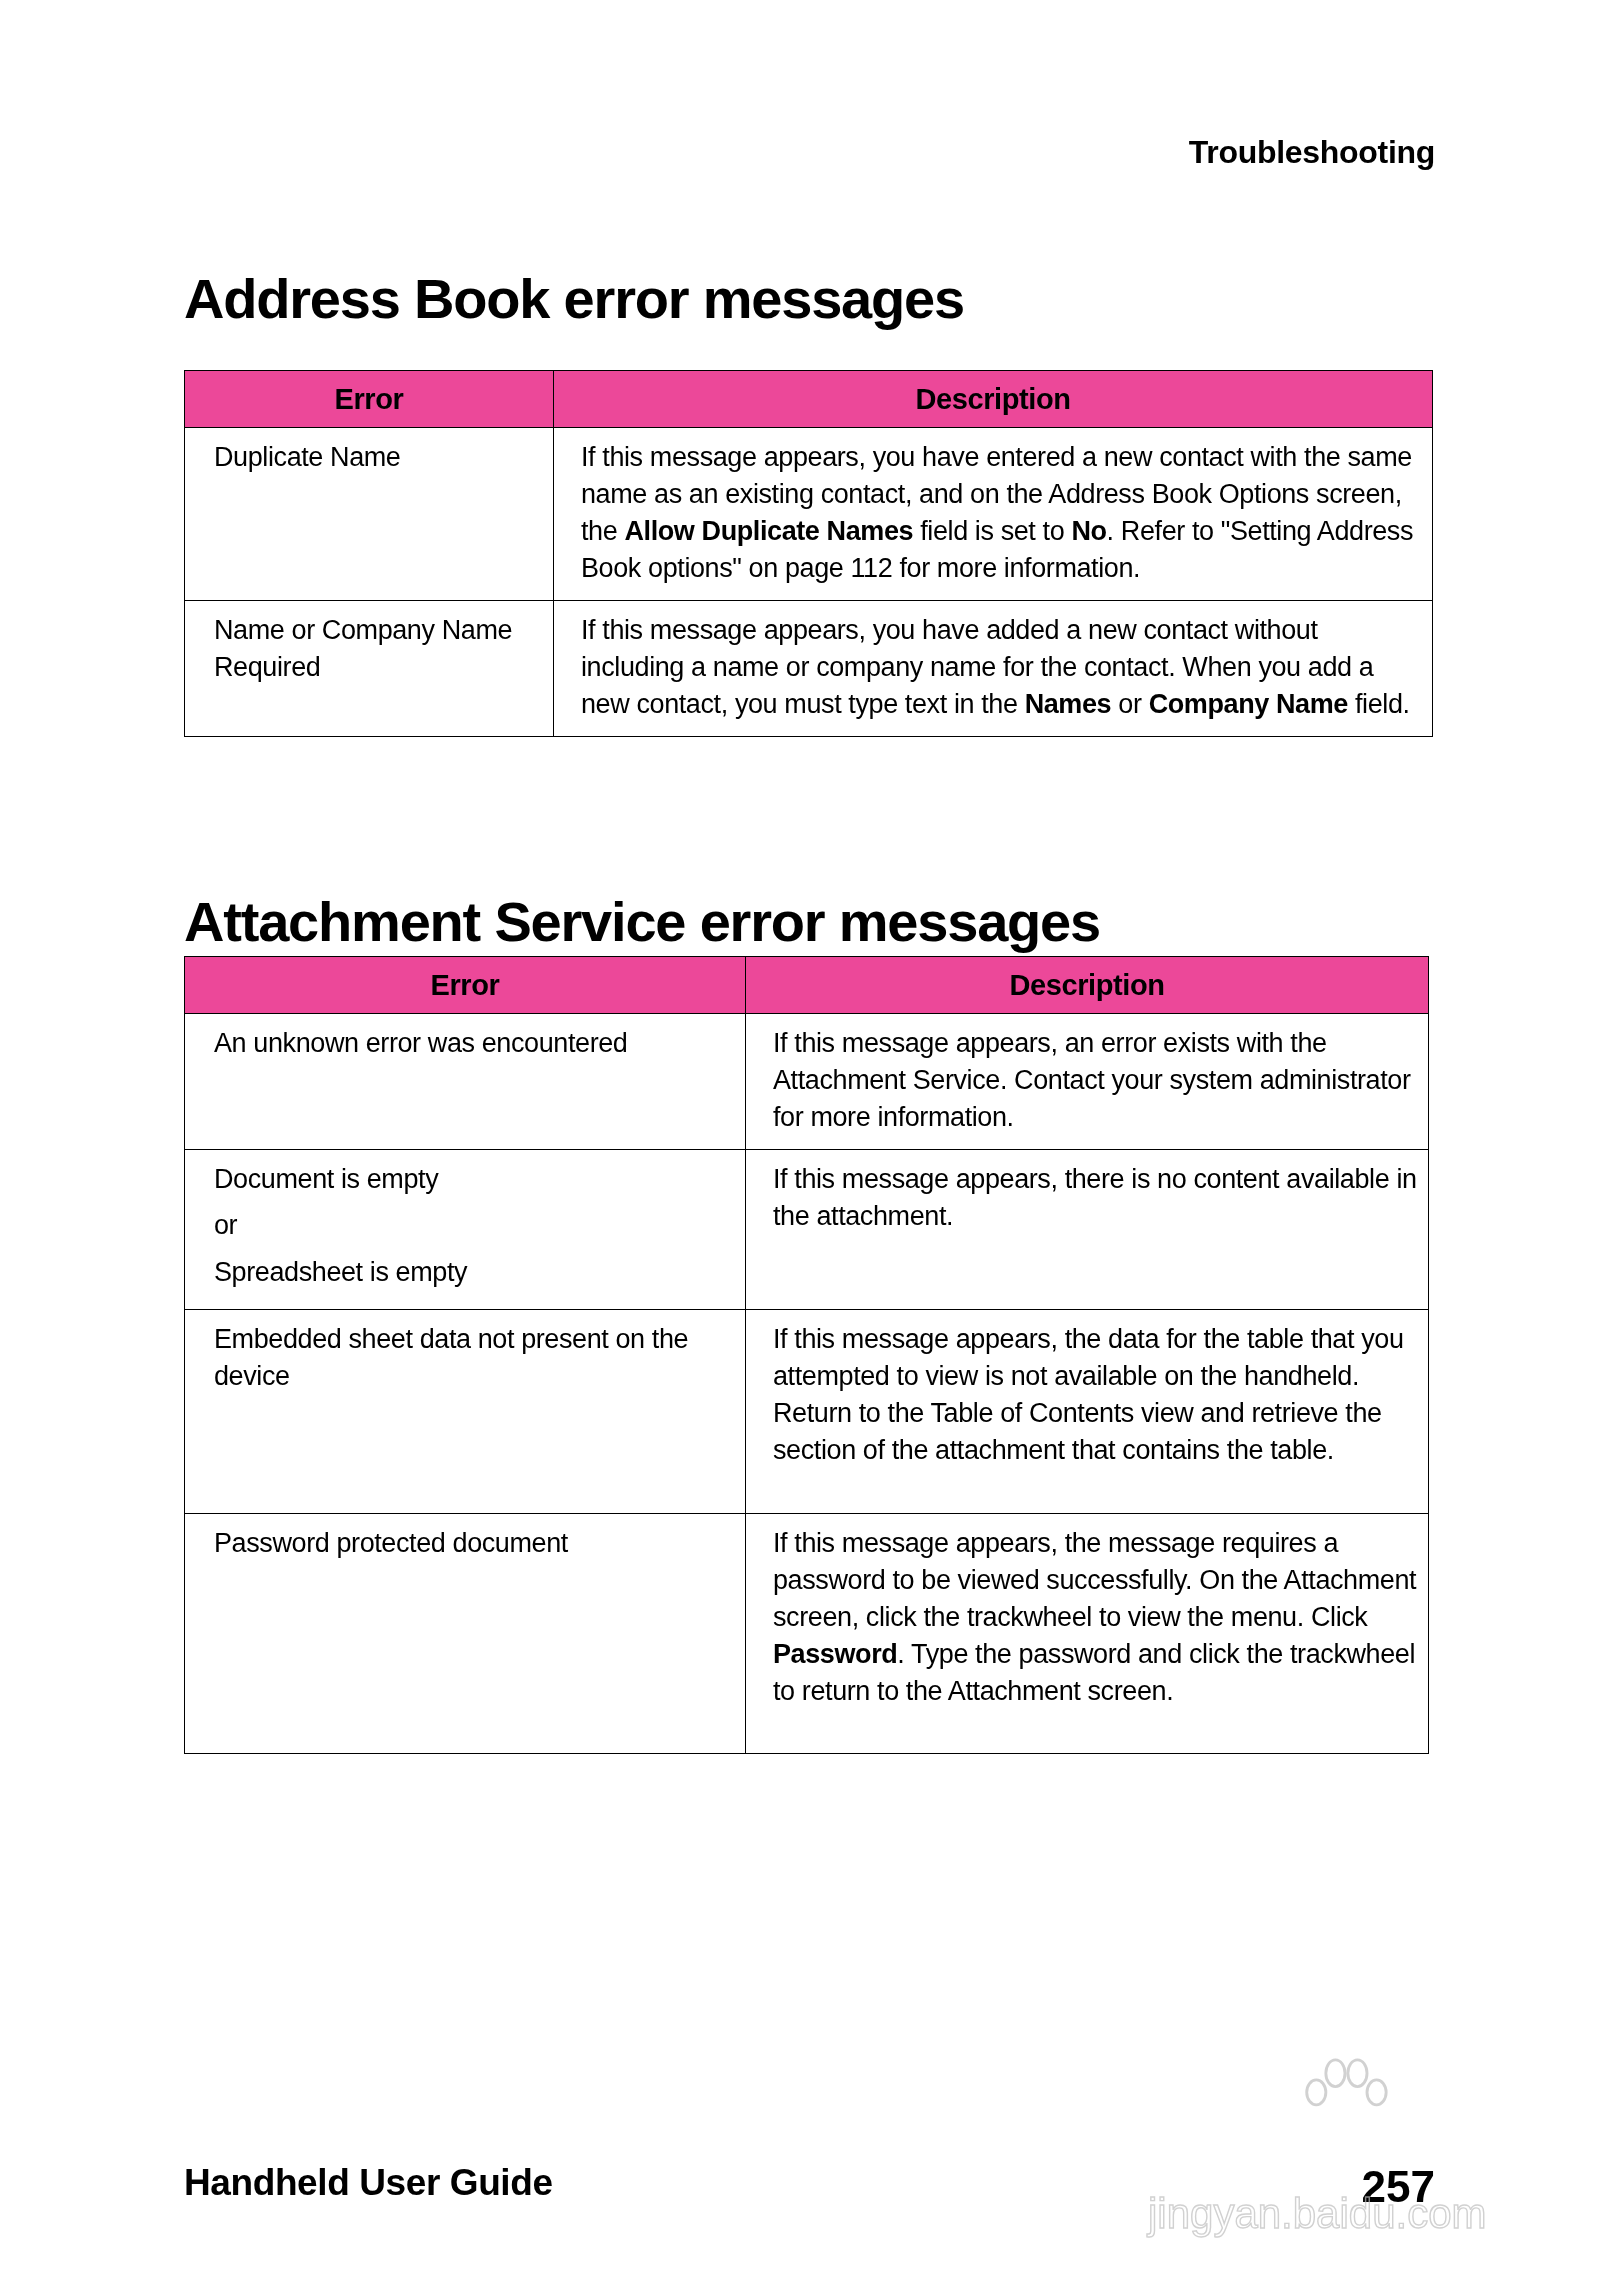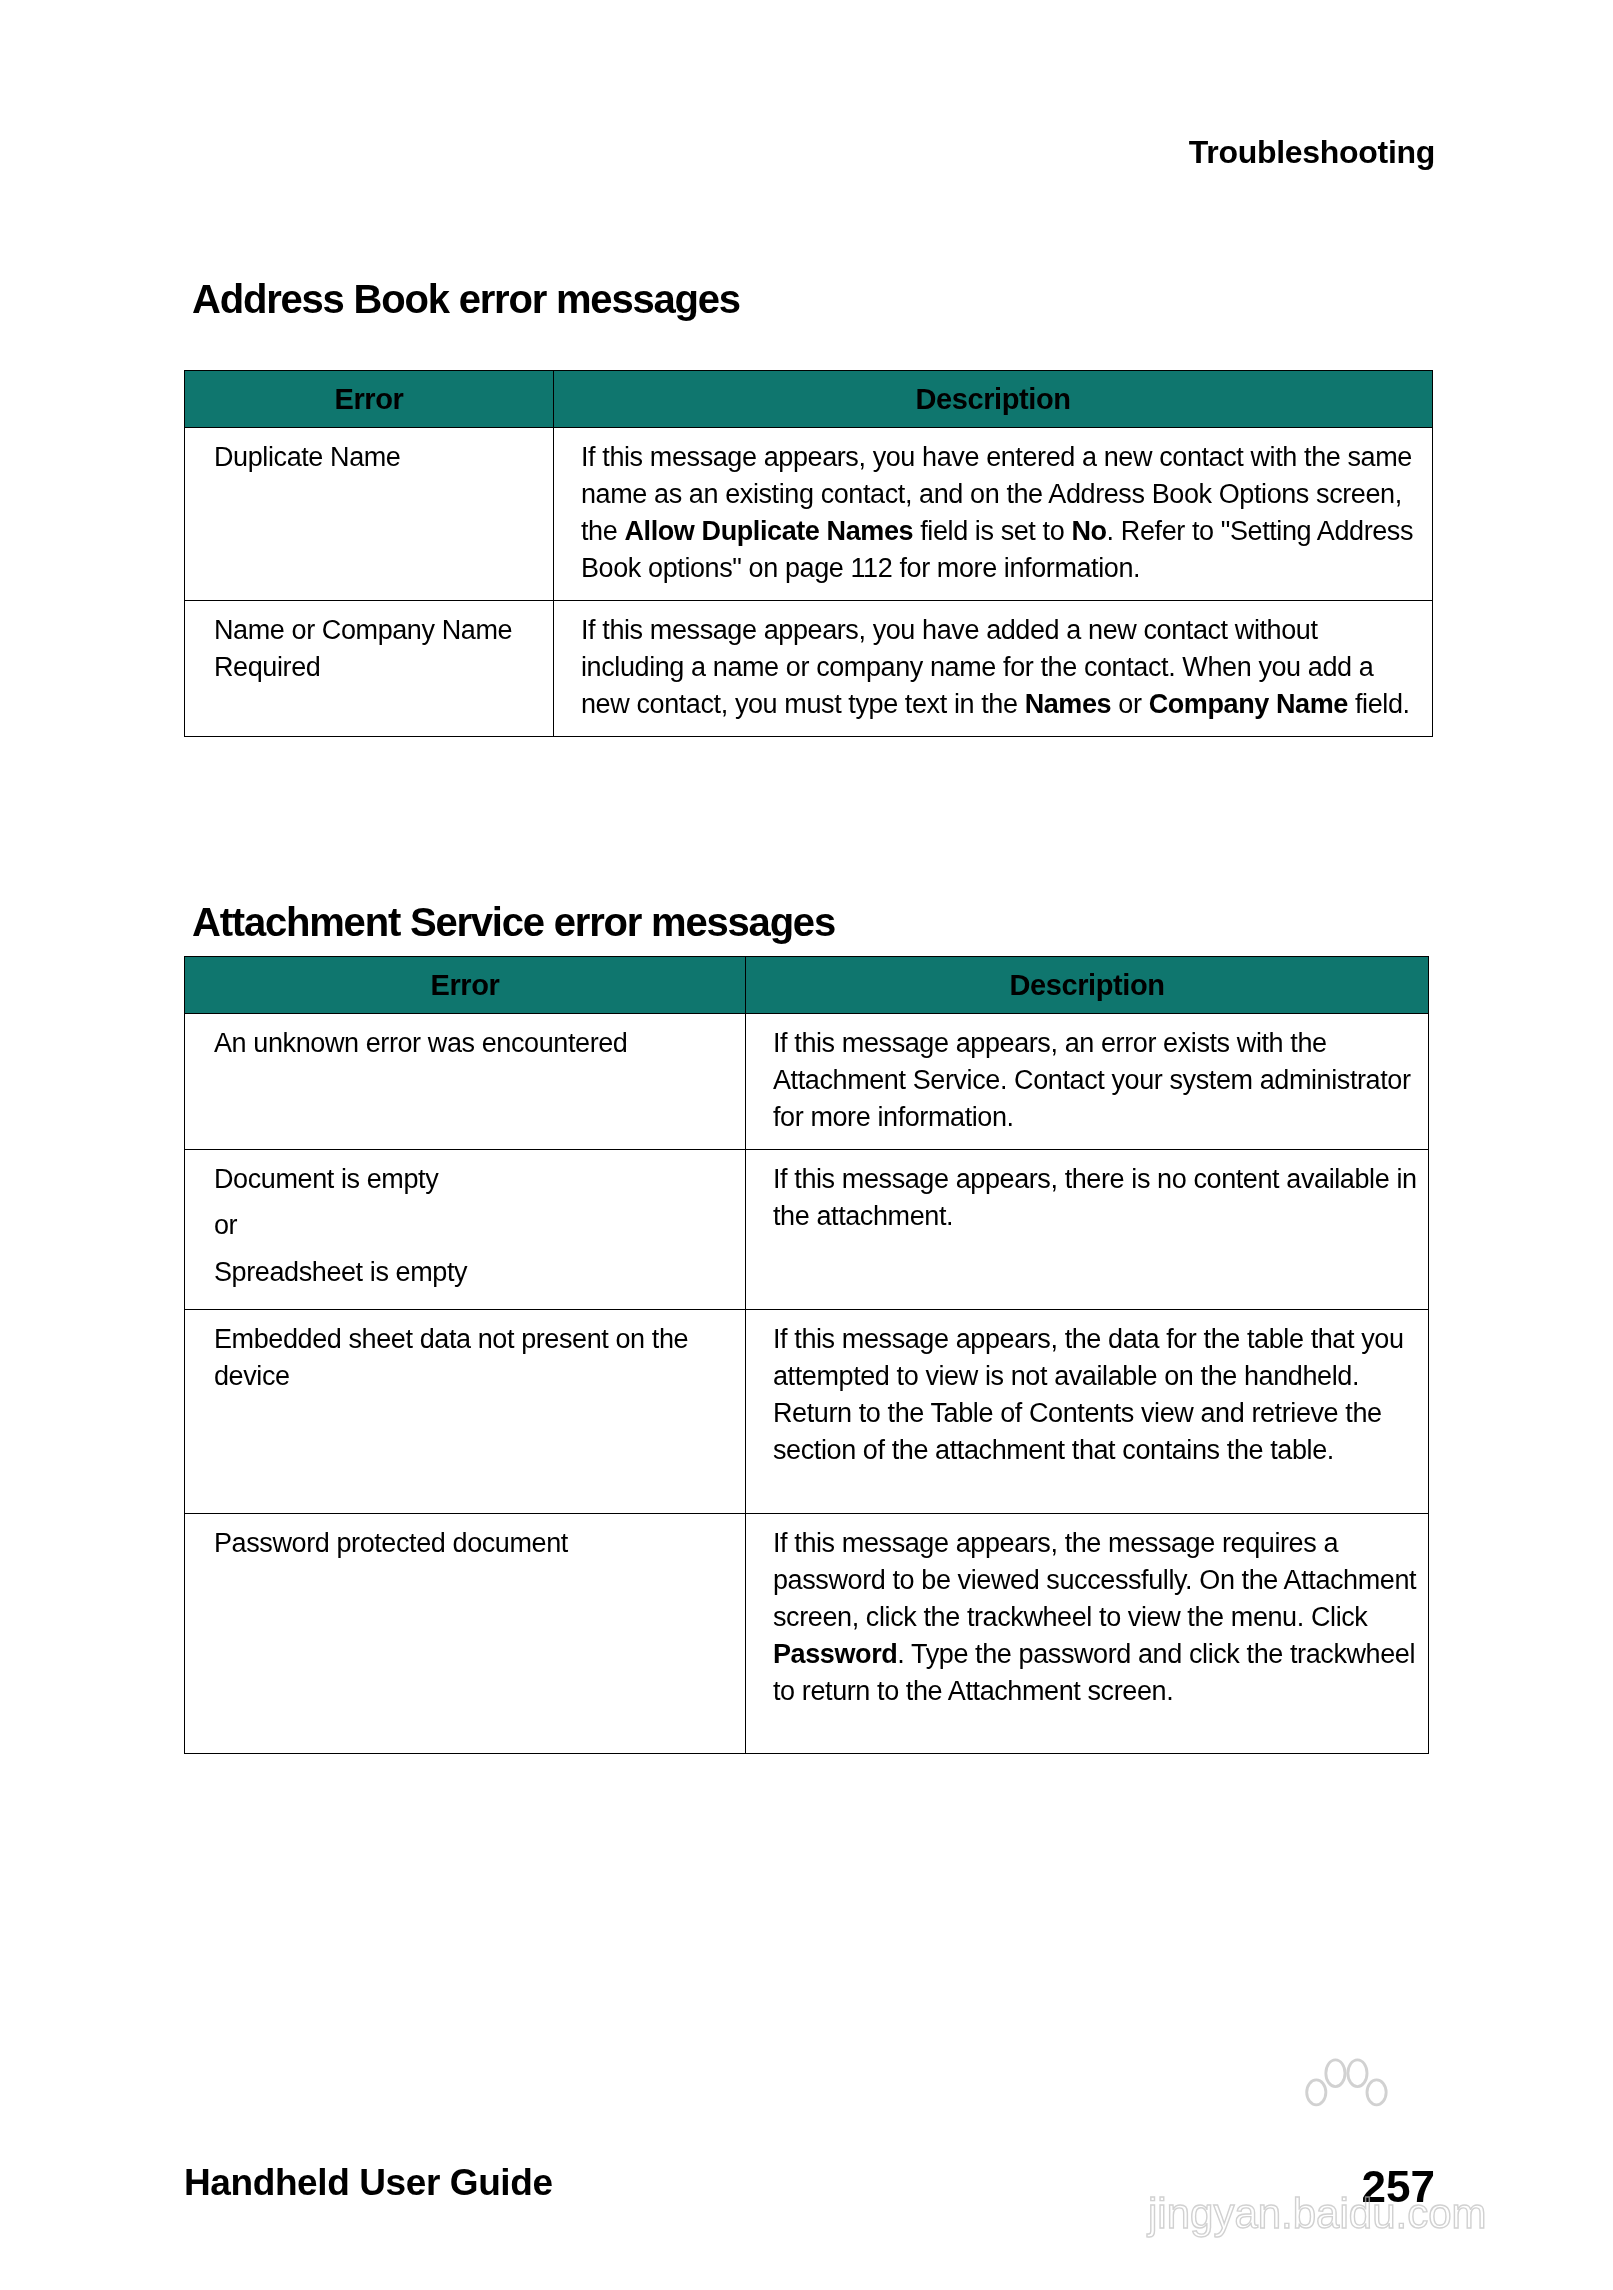--- a/index.html
+++ b/index.html
@@ -7,32 +7,32 @@
       width: 1614px; height: 2290px; position: relative; overflow: hidden;
       font-family: "Liberation Sans", "DejaVu Sans", sans-serif;
       color: #000;
     }
     .running-head {
       position: absolute; right: 179px; top: 134px;
       font-size: 32px; font-weight: bold; letter-spacing: -0.3px;
     }
     .section-title {
       position: absolute; left: 184px;
-      font-size: 40px; font-weight: bold; letter-spacing: -1.2px;
-      margin: 8px; line-height: 1;
+      font-size: 56px; font-weight: bold; letter-spacing: -1.2px;
+      margin: 0; line-height: 1;
     }
     #title1 { top: 271px; }
     #title2 { top: 894px; }
     table.err {
       position: absolute; border-collapse: collapse;
       font-size: 27px; line-height: 37px; letter-spacing: -0.4px;
     }
     table.err th, table.err td { border: 1.9px solid #000; vertical-align: top; }
     table.err th {
-      background: #0f766e; font-weight: bold; text-align: center;
+      background: #ec4899; font-weight: bold; text-align: center;
       font-size: 29px; height: 56px; padding: 0; vertical-align: middle;
     }
     table.err td { padding: 10.6px 11.5px 13.4px 29px; }
     table.err td.desc { padding-left: 27px; padding-right: 9.6px; }
     #t1 { left: 184px; top: 370px; width: 1249px; }
     #t1 col.c1 { width: 369px; }
     #t2 { left: 184px; top: 956px; width: 1245px; }
     #t2 col.c1 { width: 561px; }
     .stack p { margin: 0 0 9.6px 0; }
     .stack p:last-child { margin-bottom: 5px; }

